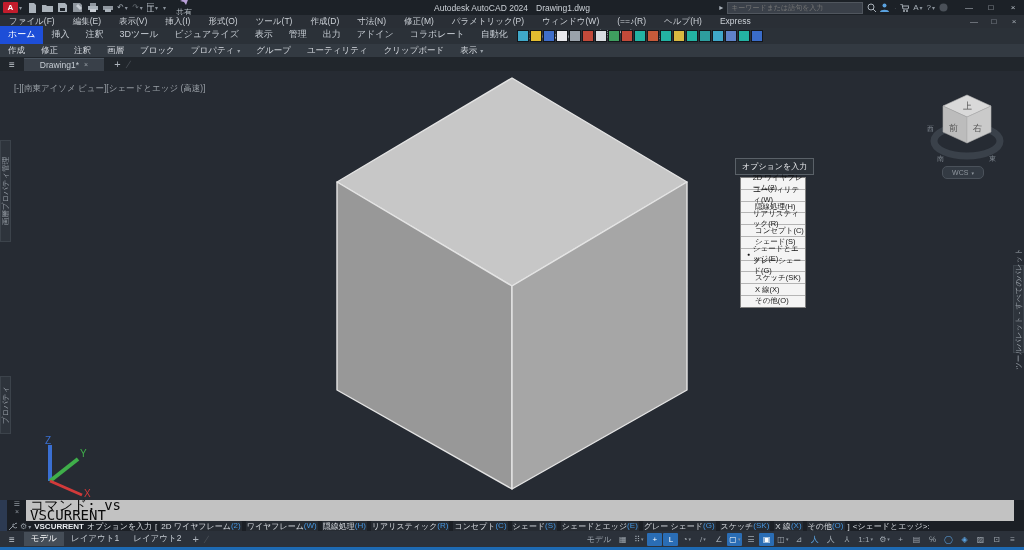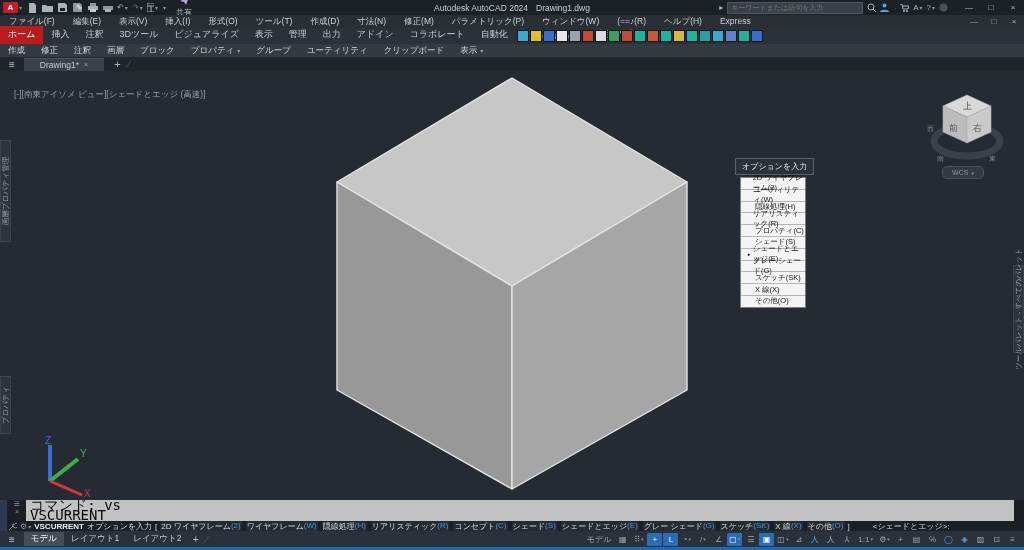--- a/index.html
+++ b/index.html
@@ -22,38 +22,38 @@
   .winbtns{display:flex;margin-left:10px;}
   .winbtns span{width:22px;height:15px;display:flex;align-items:center;justify-content:center;color:#b9c0c8;font-size:8px;}
   
   #menubar{left:0;top:15px;width:1024px;height:13px;background:#2a2f36;display:flex;align-items:center;color:#ccd1d7;font-size:8.5px;}
   #menubar .mi{padding:0 9px;}
   .docbtns{margin-left:auto;display:flex;}
   .docbtns span{width:20px;height:13px;display:flex;align-items:center;justify-content:center;color:#a7aeb6;font-size:8px;}
   
   #ribbontabs{left:0;top:28px;width:1024px;height:16px;background:#2b3138;display:flex;align-items:flex-end;color:#c6ccd3;font-size:9px;}
   .rtab{padding:2px 8px 3px;white-space:nowrap;}
-  .rtab.active{background:#b91c1c;color:#fff;}
+  .rtab.active{background:#1d4ed8;color:#fff;}
   .ribmin{color:#9aa1a9;font-size:7px;padding:0 6px 3px;display:flex;gap:3px;align-items:flex-end;}
   #quickicons{position:absolute;left:517px;top:30px;display:flex;gap:1px;}
   #quickicons .qk{width:12px;height:12px;border:1px solid #14171b;box-sizing:border-box;}
   #panelrow{left:0;top:44px;width:1024px;height:13px;background:#333a42;display:flex;align-items:center;color:#d6dae0;font-size:8.5px;}
   .panelbtn{padding:0 8px;display:flex;align-items:center;gap:3px;white-space:nowrap;}
   .panelbtn .dd{display:none;font-size:6px;color:#9aa1a9;}
   .panelbtn.dd .dd{display:inline;}
   
   #filetabs{left:0;top:57px;width:1024px;height:14px;background:#21262c;display:flex;align-items:center;color:#c6ccd3;font-size:8.5px;}
   .hamb{color:#c6ccd3;font-size:10px;padding:0 9px;}
   .ftab{background:#394049;height:12px;display:flex;align-items:center;padding:0 16px;gap:5px;margin-right:6px;border-top:1px solid #4a545f;}
   .ftab .x{color:#9aa1a9;font-size:7px;}
   .newtab{color:#aeb5bd;font-size:11px;padding:0 4px;}
   .slash{color:#4a5058;font-size:10px;transform:skewX(-20deg);padding:0 2px;}
   
   #canvas{left:0;top:71px;width:1024px;height:429px;background:var(--canvas);}
-  #vplabel{left:14px;top:18px;color:#9ba1a8;font-size:8.5px;}
+  #vplabel{left:14px;top:12px;color:#9ba1a8;font-size:8.5px;}
   svg{display:block;}
   #cube{left:0;top:0;}
   #cube polygon{stroke:var(--cube_edge);stroke-width:1.4;stroke-linejoin:round;}
   
   .vtab{background:#2e343c;border:1px solid #3c434b;box-sizing:border-box;}
   .vtab span{position:absolute;left:50%;top:50%;transform:translate(-50%,-50%) rotate(-90deg);white-space:nowrap;color:#9aa1a9;font-size:7.5px;}
   
   #viewcube text{font-size:9px;fill:#555;font-family:inherit;}
   #viewcube .comp{font-size:7px;fill:#7d858e;}
   #wcsbtn{left:942px;top:166px;width:40px;height:11px;background:#333a43;border:1px solid #4a515a;border-radius:5px;color:#8f969e;font-size:7px;display:flex;align-items:center;justify-content:center;gap:3px;}
@@ -68,21 +68,21 @@
   
   #cmdwin{left:0;top:500px;width:1024px;height:31px;background:#1b1f25;}
   #cmdgrip{left:0;top:0;width:7px;height:31px;background:#2c3a52;}
   #cmdicons{left:8px;top:0;width:18px;height:21px;color:#8f969e;display:flex;flex-direction:column;align-items:center;font-size:7px;}
   #cmdhist{left:26px;top:0;width:988px;height:21px;background:#c2c2c2;color:#0a0a0a;font-size:14px;font-family:"DejaVu Sans Mono","Liberation Mono",monospace;padding:1px 4px;box-sizing:border-box;line-height:9.5px;}
   #cmdline{left:8px;top:21px;width:1016px;height:10px;display:flex;align-items:center;color:#d8dce1;font-size:8px;gap:3px;white-space:nowrap;overflow:hidden;}
   #cmdline .cmdname{font-weight:bold;color:#e8ebef;}
   .opt{display:inline-flex;background:#262b32;padding:0 1px;border-radius:1px;}
   .opt .k{color:var(--link);}
   .opt .k i{font-style:normal;}
-  #cmdline .defval{color:#d8dce1;margin-left:20px;}
+  #cmdline .defval{color:#d8dce1;}
   
   #statusbar{left:0;top:531px;width:1024px;height:16px;background:#2b313a;display:flex;align-items:center;color:#c6ccd3;font-size:8.5px;}
   .ltabs{display:flex;align-items:center;height:16px;}
   .ltab{padding:1px 7px;color:#c6ccd3;}
   .ltab.active{background:#454d57;color:#fff;}
   #statusicons{margin-left:auto;display:flex;align-items:center;gap:1px;padding-right:4px;}
   .si{min-width:13px;height:13px;display:flex;align-items:center;justify-content:center;color:#9fa7af;font-size:8px;padding:0 1px;border-radius:1px;}
   .si.active{background:#2a6db5;color:#fff;}
   .si.blue{color:#5aa2e0;}
   .si.wide{padding:0 3px;}
@@ -364,21 +364,21 @@
       <div class="cm-item">
         <span class="bullet">●</span>
         <span>隠線処理(H)</span>
       </div>
       <div class="cm-item">
         <span class="bullet">●</span>
         <span>リアリスティック(R)</span>
       </div>
       <div class="cm-item">
         <span class="bullet">●</span>
-        <span>プロパティ(C)</span>
+        <span>コンセプト(C)</span>
       </div>
       <div class="cm-item">
         <span class="bullet">●</span>
         <span>シェード(S)</span>
       </div>
       <div class="cm-item selected">
         <span class="bullet">●</span>
         <span>シェードとエッジ(E)</span>
       </div>
       <div class="cm-item">

